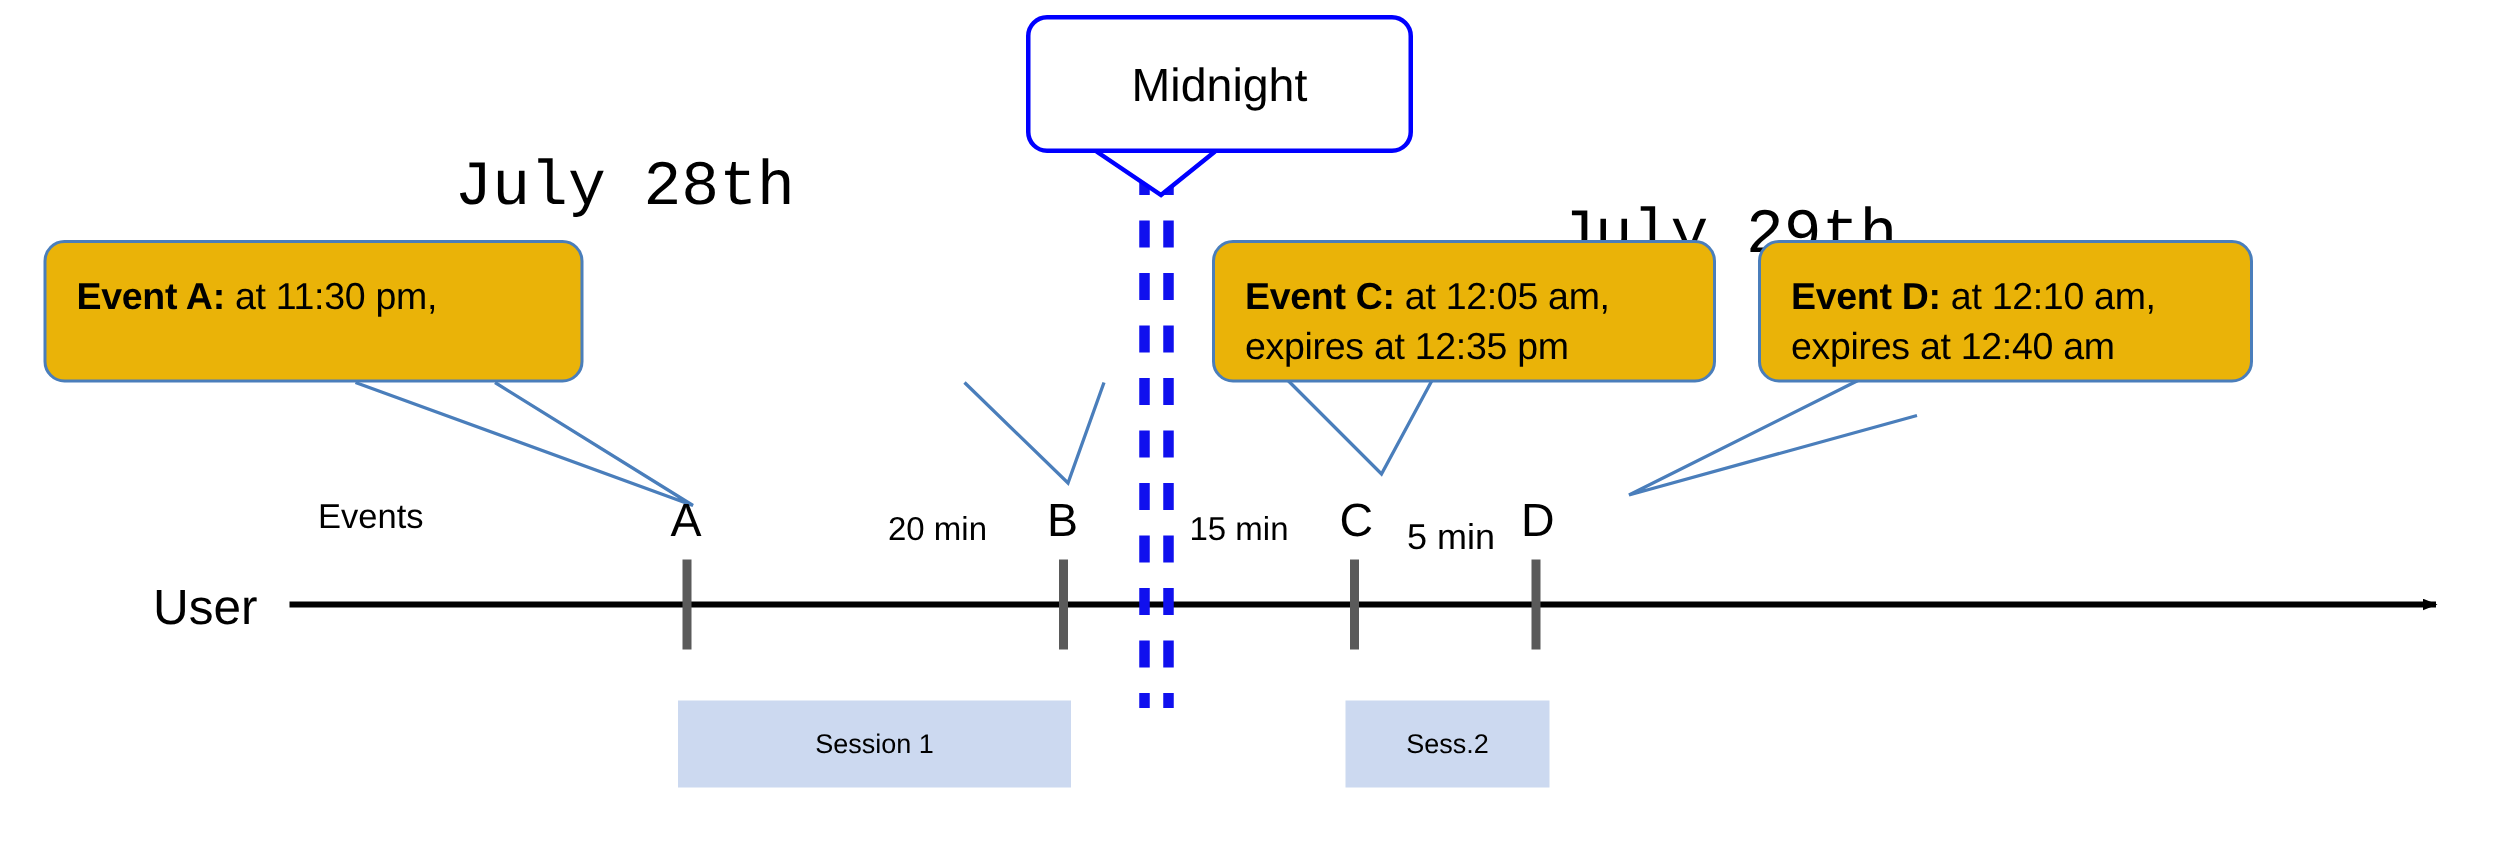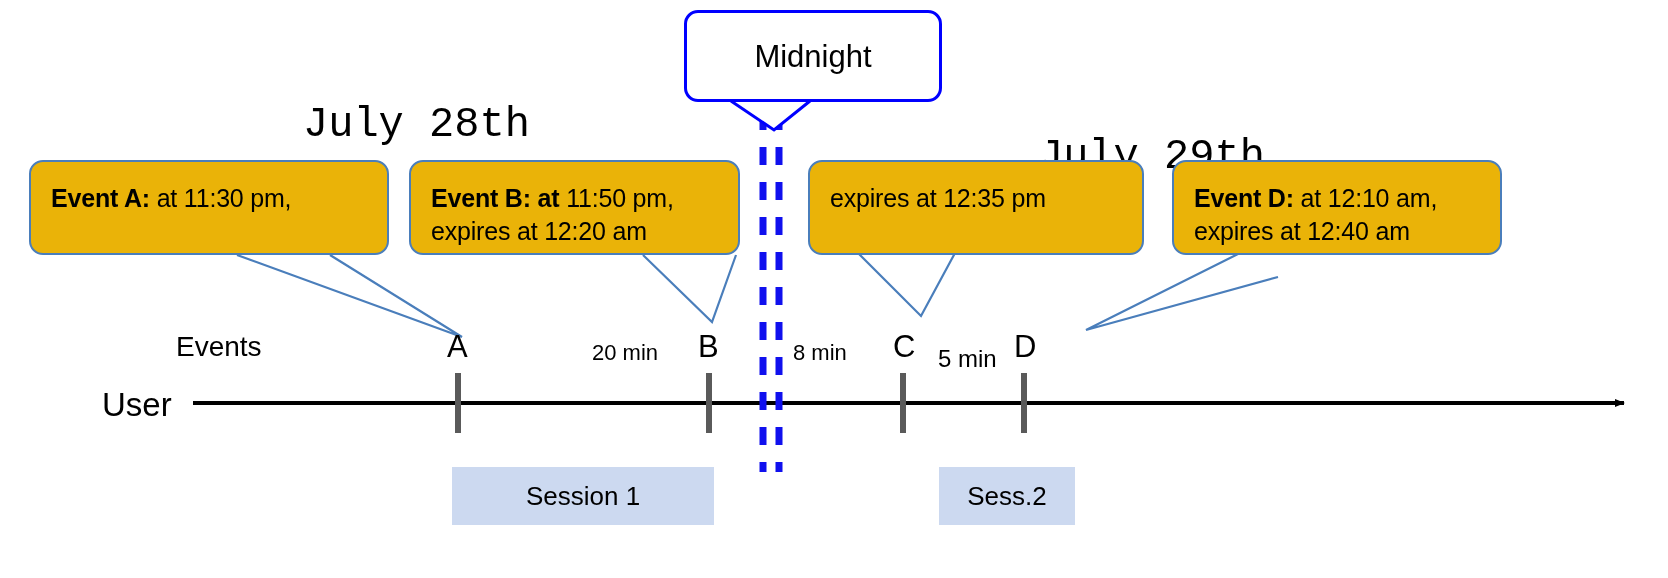--- a/index.html
+++ b/index.html
@@ -58,33 +58,33 @@
   }
 
   
   .txt {
     position: absolute;
     white-space: nowrap;
     color: #000000;
   }
   .date-label { font-size: 42px; font-family: Liberation Mono, monospace; }
   .axis-label { font-size: 33px; }
-  .row-label  { font-size: 28px; }
+  .row-label  { font-size: 23px; margin-left: 36px; }
   .tick-letter{ font-size: 31px; }
   .gap-label  { font-size: 22px; }
   .gap-label-sm { font-size: 24px; }
 
   
   .session {
     position: absolute;
     background: #ccd9f0;
     display: flex;
     align-items: center;
     justify-content: center;
-    font-size: 26px;
+    font-size: 18px;
     color: #000000;
   }
 
   
   .tick {
     position: absolute;
     width: 6px;
     background: #5a5a5a;
   }
 </style>
@@ -133,28 +133,25 @@
 
   <div class="txt date-label" style="left:303px; top:101px;">July 28th</div>
   <div class="txt date-label" style="left:1038px; top:101px;margin-top:32px;">July 29th</div>
 
   <div class="callout" style="left:29px; top:160px; width:360px; height:95px;">
     <div>
       <b>Event A:</b><span> at 11:30 pm,</span>
     </div>
   </div>
 
-  <div class="callout" style="left:409px; top:160px; width:331px; height:95px;">
-    <div>
-      <b>Event B: at</b><span> 11:50 pm,</span>
-    </div>
-    <div>expires at 12:20 am</div>
-  </div>
 
   <div class="callout" style="left:808px; top:160px; width:336px; height:95px;">
+    <div>
+      <b>Event C:</b><span> at 12:05 am,</span>
+    </div>
     <div>expires at 12:35 pm</div>
   </div>
 
   <div class="callout" style="left:1172px; top:160px; width:330px; height:95px;">
     <div>
       <b>Event D:</b><span>  at 12:10 am,</span>
     </div>
     <div>expires at 12:40 am</div>
   </div>
 
@@ -167,23 +164,23 @@
   <div class="tick" style="left:706px; top:373px; height:60px;"></div>
   <div class="txt tick-letter" style="left:698px; top:329px;">B</div>
 
   <div class="tick" style="left:900px; top:373px; height:60px;"></div>
   <div class="txt tick-letter" style="left:893px; top:329px;">C</div>
 
   <div class="tick" style="left:1021px; top:373px; height:60px;"></div>
   <div class="txt tick-letter" style="left:1014px; top:329px;">D</div>
 
   <div class="txt gap-label" style="left:592px; top:340px;">20 min</div>
-  <div class="txt gap-label" style="left:793px; top:340px;">8 min</div>
+  <div class="txt gap-label" style="left:793px; top:340px;">15 min</div>
   <div class="txt gap-label-sm" style="left:938px; top:345px;">5 min</div>
 
   <div class="session" style="left:452px; top:467px; width:262px; height:58px;">
     <span>Session 1</span>
   </div>
-  <div class="session" style="left:939px; top:467px; width:136px; height:58px;">
+  <div class="session" style="left:897px; top:467px; width:136px; height:58px;">
     <span>Sess.2</span>
   </div>
 
 </div>
 
 </body></html>

